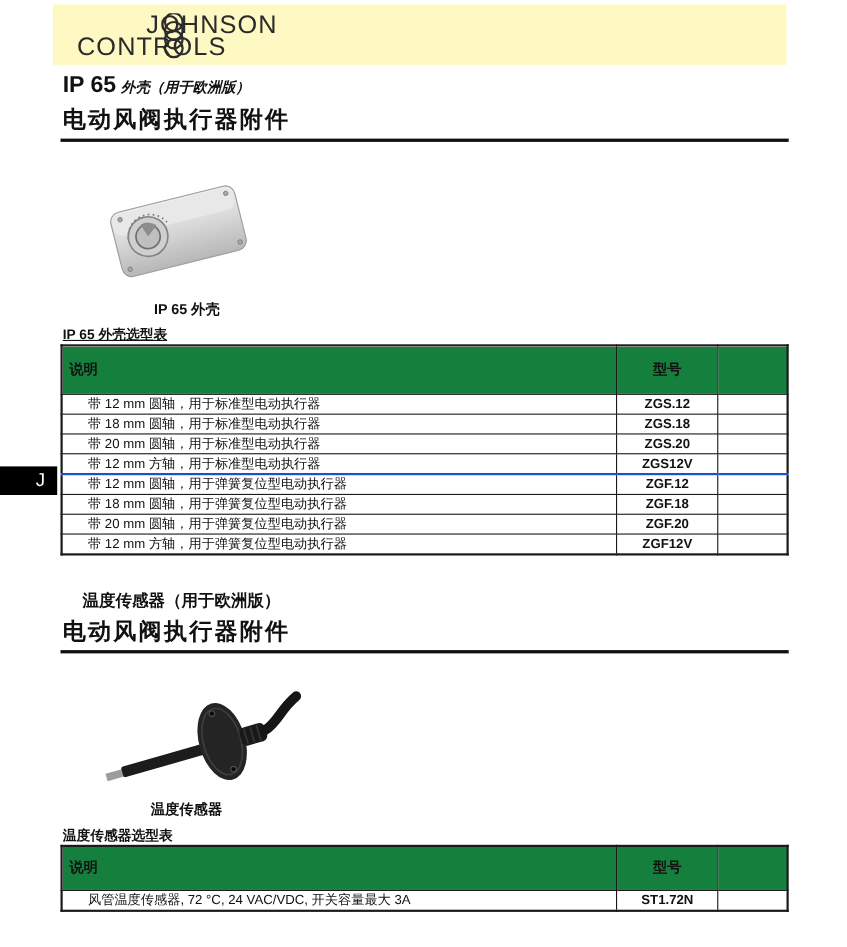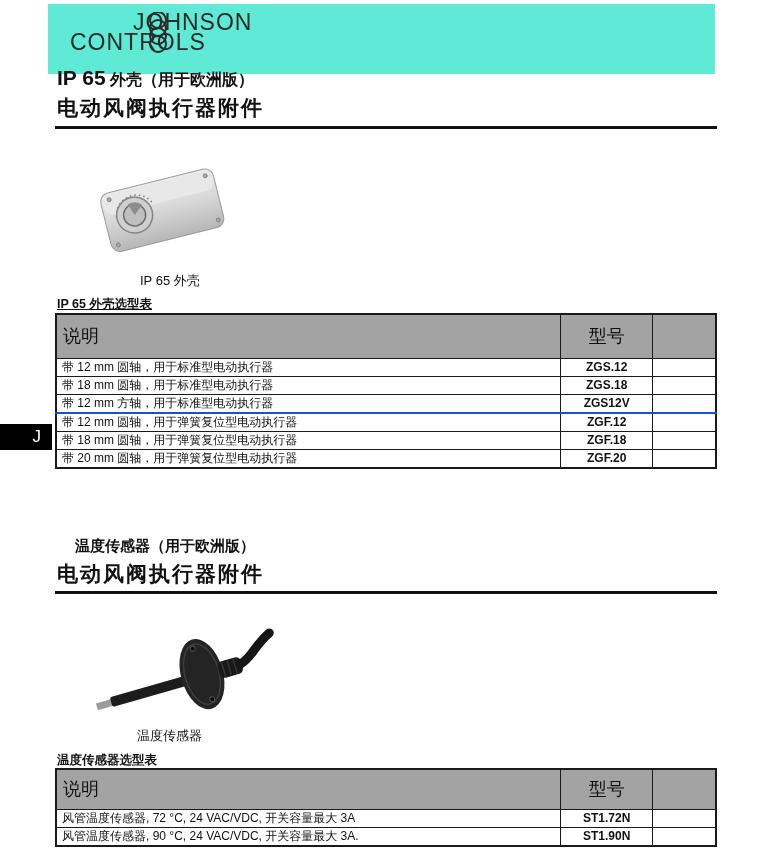--- a/index.html
+++ b/index.html
@@ -13,22 +13,22 @@
     width: 770px;
     height: 861px;
     background: #fff;
     overflow: hidden;
   }
 
   
   .band {
     position: absolute;
     left: 48px; top: 4px;
-    width: 667px; height: 70px;
-    background: #5eead4;
+    width: 667px; height: 55px;
+    background: #fef9c3;
   }
   .logo { position: absolute; left: 0; top: 0; width: 100%; height: 100%; }
   .logo-line {
     position: absolute;
     font-size: 23px;
     font-weight: 400;
     letter-spacing: 1px;
     color: #2b2b2b;
     white-space: nowrap;
   }
@@ -37,21 +37,21 @@
   .logo-rings { position: absolute; left: 92px; top: 8px; }
 
   
   .kicker {
     position: absolute;
     left: 57px;
     font-weight: bold;
     white-space: nowrap;
   }
   .kicker .strong { font-size: 21px; }
-  .kicker .rest   { font-size: 16px; }
+  .kicker .rest   { font-size: 13px; font-style: italic; }
   .kicker2 { font-size: 15px; }
   .sec-title {
     position: absolute;
     left: 57px;
     font-size: 21px;
     font-weight: bold;
     letter-spacing: 2px;
     white-space: nowrap;
   }
   .rule {
@@ -60,21 +60,21 @@
     width: 662px;
     height: 3px;
     background: #111;
   }
 
   
   .product-img { position: absolute; }
   .img-caption {
     position: absolute;
     font-size: 13px;
-    font-weight: normal;
+    font-weight: bold;
     white-space: nowrap;
   }
 
   
   .table-title {
     position: absolute;
     left: 57px;
     font-size: 12.5px;
     font-weight: bold;
     white-space: nowrap;
@@ -90,31 +90,31 @@
   }
   table.sel th, table.sel td {
     border: 1px solid #1a1a1a;
     overflow: hidden;
     white-space: nowrap;
   }
   table.sel col.c-desc  { width: 503px; }
   table.sel col.c-model { width: 92px; }
   table.sel col.c-extra { width: 63px; }
   table.sel thead th {
-    background: #a3a3a3;
-    font-size: 18px;
-    font-weight: normal;
+    background: #15803d;
+    font-size: 13px;
+    font-weight: bold;
   }
   table.sel thead th.h-desc { text-align: left; padding-left: 6px; }
   table.sel thead th.h-model { text-align: center; }
   #table-ip65 thead th { height: 44px; }
   #table-sensor thead th { height: 40px; }
   table.sel tbody td { height: 16px; }
   #table-sensor tbody td { height: 17px; }
-  table.sel td.t-desc { text-align: left; padding-left: 5px; }
+  table.sel td.t-desc { text-align: left; padding-left: 23px; }
   table.sel td.t-model { text-align: center; font-weight: bold; }
   table.sel tr.group-sep td { border-top: 2px solid #1d4ed8; }
 
   
   .side-tab {
     position: absolute;
     left: 0; top: 424px;
     width: 52px; height: 26px;
     background: #000;
     color: #fff;
@@ -208,37 +208,47 @@
         <td class="t-desc">带 12 mm 圆轴，用于标准型电动执行器</td>
         <td class="t-model">ZGS.12</td>
         <td></td>
       </tr>
       <tr>
         <td class="t-desc">带 18 mm 圆轴，用于标准型电动执行器</td>
         <td class="t-model">ZGS.18</td>
         <td></td>
       </tr>
       <tr>
+        <td class="t-desc">带 20 mm 圆轴，用于标准型电动执行器</td>
+        <td class="t-model">ZGS.20</td>
+        <td></td>
+      </tr>
+      <tr>
         <td class="t-desc">带 12 mm 方轴，用于标准型电动执行器</td>
         <td class="t-model">ZGS12V</td>
         <td></td>
       </tr>
       <tr class="group-sep">
         <td class="t-desc">带 12 mm 圆轴，用于弹簧复位型电动执行器</td>
         <td class="t-model">ZGF.12</td>
         <td></td>
       </tr>
       <tr>
         <td class="t-desc">带 18 mm 圆轴，用于弹簧复位型电动执行器</td>
         <td class="t-model">ZGF.18</td>
         <td></td>
       </tr>
       <tr>
         <td class="t-desc">带 20 mm 圆轴，用于弹簧复位型电动执行器</td>
         <td class="t-model">ZGF.20</td>
+        <td></td>
+      </tr>
+      <tr>
+        <td class="t-desc">带 12 mm 方轴，用于弹簧复位型电动执行器</td>
+        <td class="t-model">ZGF12V</td>
         <td></td>
       </tr>
     </tbody>
   </table>
 
   <div class="side-tab">J</div>
 
   <div class="kicker kicker2" id="kicker2">温度传感器（用于欧洲版）</div>
   <div class="sec-title" id="title2">电动风阀执行器附件</div>
   <div class="rule" id="rule2"></div>
@@ -274,21 +284,16 @@
         <th class="h-model">型号</th>
         <th></th>
       </tr>
     </thead>
     <tbody>
       <tr>
         <td class="t-desc">风管温度传感器, 72 °C, 24 VAC/VDC, 开关容量最大 3A</td>
         <td class="t-model">ST1.72N</td>
         <td></td>
       </tr>
-      <tr>
-        <td class="t-desc">风管温度传感器, 90 °C, 24 VAC/VDC, 开关容量最大 3A.</td>
-        <td class="t-model">ST1.90N</td>
-        <td></td>
-      </tr>
     </tbody>
   </table>
 
 </div>
 
 </body></html>

